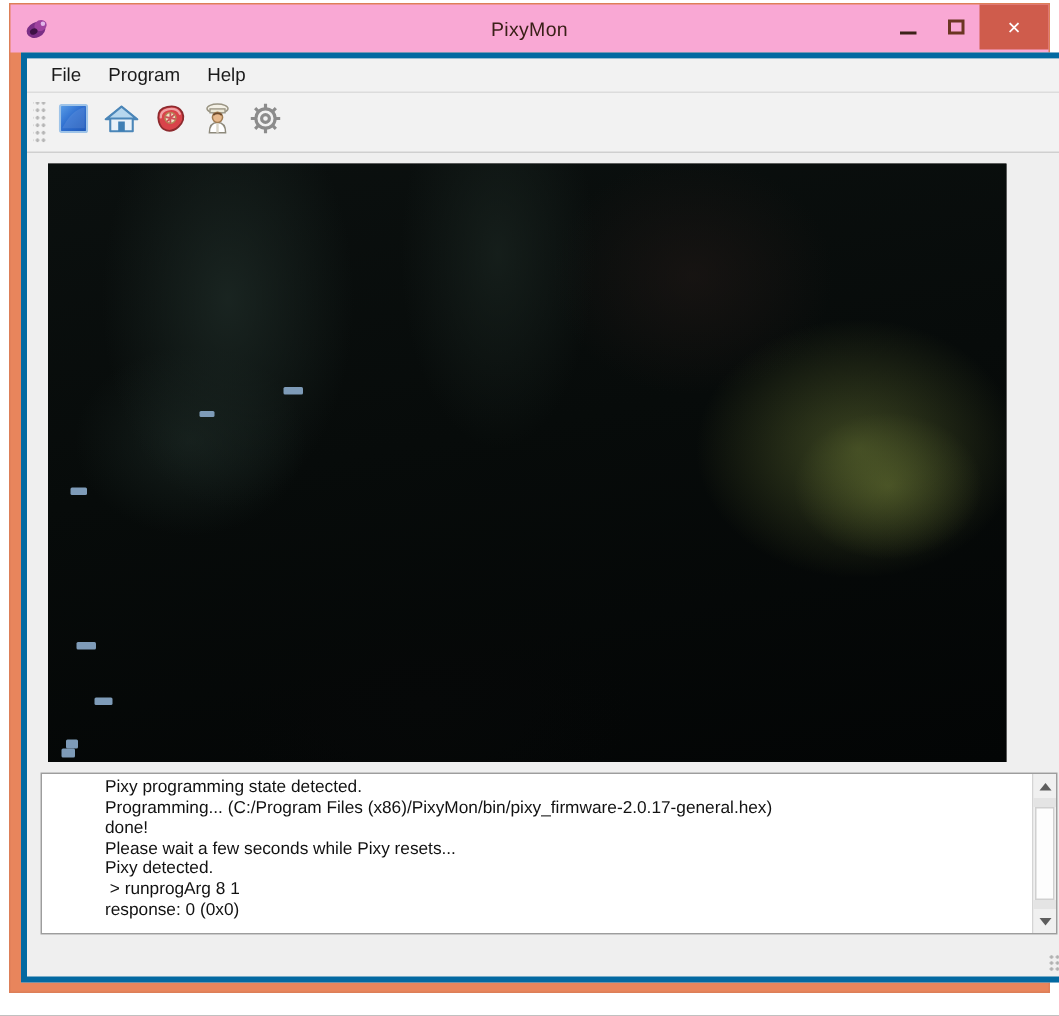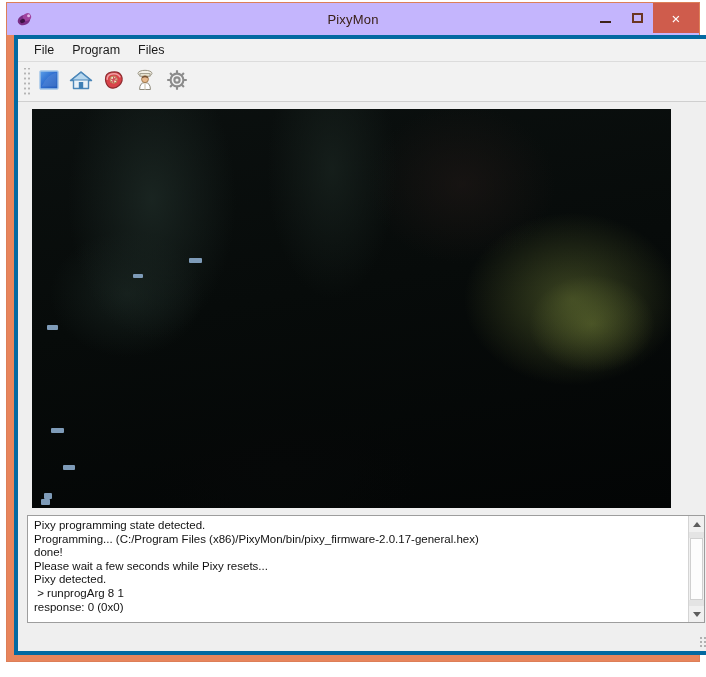--- a/index.html
+++ b/index.html
@@ -23,21 +23,21 @@
     height: 660px;
     background: #e8855c;
     box-sizing: border-box;
     border: 1px solid #dd7f58;
   }
 
   
   #title-bar {
     position: relative;
     height: 32px;
-    background: #c4b5fd;
+    background: #f9a8d4;
     display: flex;
     align-items: center;
   }
   #app-icon {
     margin-left: 8px;
     width: 20px;
     height: 20px;
     position: relative;
     flex: none;
   }
@@ -162,20 +162,21 @@
 
   
   #console-wrap {
     margin: 6px 9px 0 9px;
     height: 108px;
     background: #ffffff;
     border: 1px solid #9d9d9d;
     box-sizing: border-box;
     display: flex;
     position: relative;
+    padding-left: 36px;
   }
   #console-text {
     flex: 1;
     padding: 3px 4px 0 6px;
     font-family: "Liberation Sans", sans-serif;
     font-size: 11.5px;
     line-height: 13.6px;
     color: #121212;
     white-space: pre;
     overflow: hidden;
@@ -262,21 +263,21 @@
         <span class="close-glyph">×</span>
       </div>
     </div>
   </div>
 
   <div id="client">
 
     <div id="menu-bar">
       <div class="menu-item">File</div>
       <div class="menu-item">Program</div>
-      <div class="menu-item">Files</div>
+      <div class="menu-item">Help</div>
     </div>
 
     <div id="toolbar">
       <div id="tb-grip"></div>
 
       <div class="tb-btn">
         <span>
           <svg width="22" height="22" viewBox="0 0 22 22">
             <defs>
               <linearGradient id="gblue" x1="0" y1="0" x2="1" y2="1">

